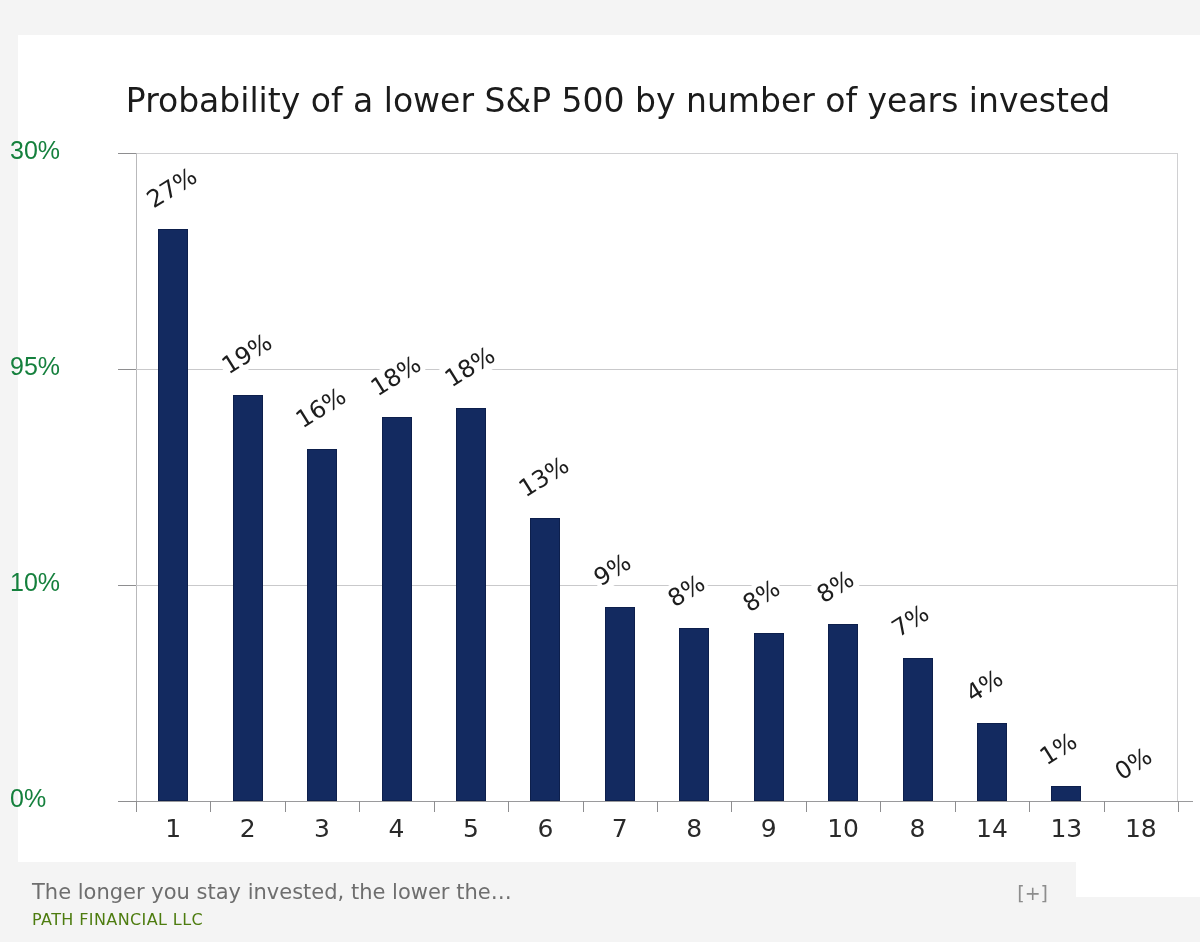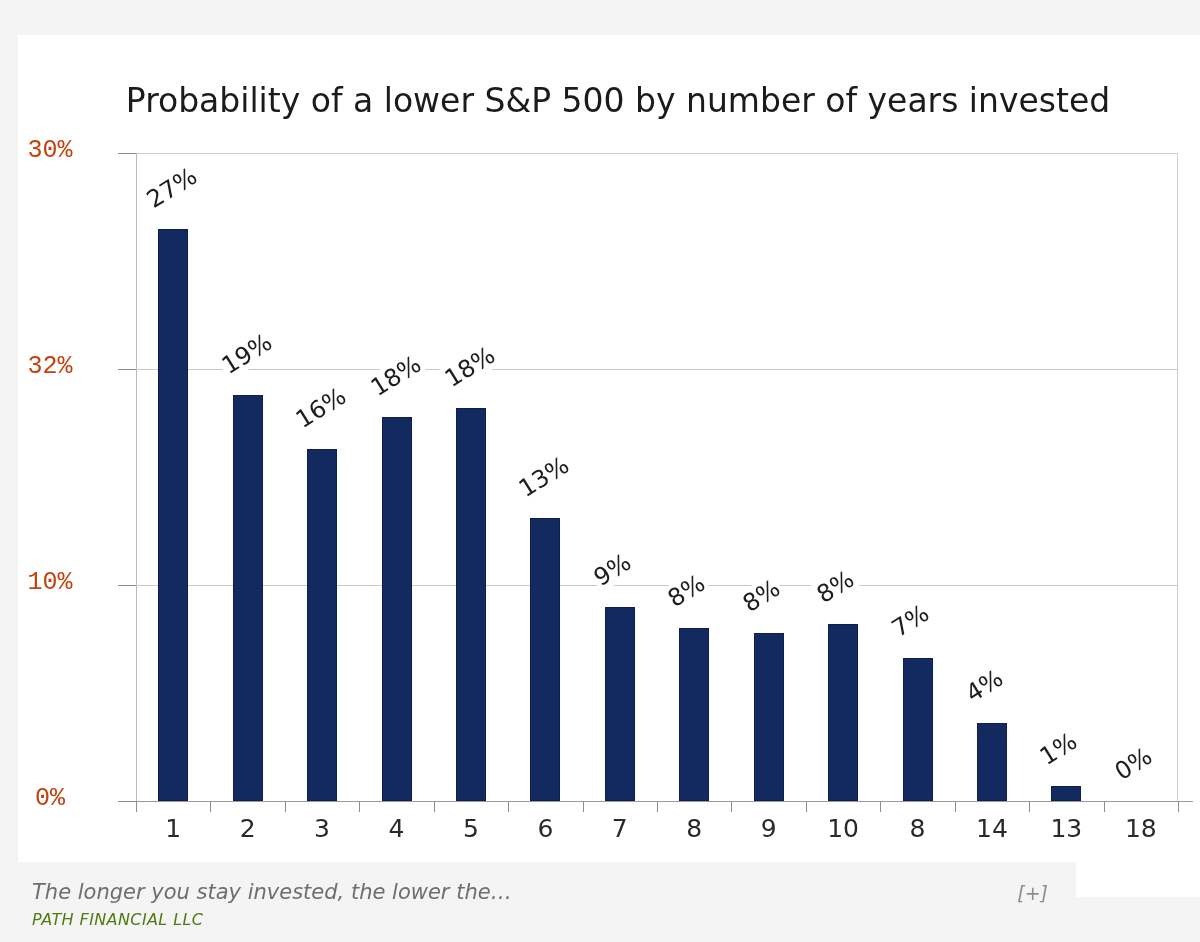--- a/index.html
+++ b/index.html
@@ -83,24 +83,24 @@
     position: absolute;
     left: 100px;
     width: 18px;
     height: 1px;
     background: #8e8e90;
   }
   .ylabel {
     position: absolute;
     right: 1110px;    
     width: 80px;
-    text-align: center;
+    text-align: left;
     font-size: 25px;
-    color: #c2410c;
-    font-family: Liberation Mono, monospace;
+    color: #15803d;
+    font-family: Liberation Sans, sans-serif;
     white-space: nowrap;
   }
 
   .xtick-mark {
     position: absolute;
     top: 766px;
     width: 1px;
     height: 11px;
     background: #8e8e90;
   }
@@ -145,21 +145,20 @@
   }
 
   
   #caption-area {
     position: absolute;
     left: 0px;
     top: 862px;
     width: 1076px;
     height: 80px;
     background: #f4f4f4;
-    font-style: italic;
   }
   #caption-title {
     position: absolute;
     left: 32px;
     top: 18px;
     font-size: 21px;
     color: #6e6e6e;
     font-family: "DejaVu Sans", sans-serif;
     white-space: nowrap;
   }
@@ -200,21 +199,21 @@
     <div id="gridlines">
         <div class="gridline" style="top: 550px;"></div>
         <div class="gridline" style="top: 334px;"></div>
       </div>
     <div id="yticks">
         <div class="ytick-mark" style="top: 766px;"></div>
         <div class="ylabel" style="top: 749px;">0%</div>
         <div class="ytick-mark" style="top: 550px;"></div>
         <div class="ylabel" style="top: 533px;">10%</div>
         <div class="ytick-mark" style="top: 334px;"></div>
-        <div class="ylabel" style="top: 317px;">32%</div>
+        <div class="ylabel" style="top: 317px;">95%</div>
         <div class="ytick-mark" style="top: 118px;"></div>
         <div class="ylabel" style="top: 101px;">30%</div>
       </div>
     <div id="bars">
         <div class="bar" title="27%" style="left: 140.214px; top: 193.6px; width: 30px; height: 572.4px; background: rgb(19, 42, 96);"></div>
         <div class="bar-value" style="left: 137.214px; top: 151.6px;">27%</div>
         <div class="bar" title="19%" style="left: 214.643px; top: 359.92px; width: 30px; height: 406.08px; background: rgb(19, 42, 96);"></div>
         <div class="bar-value" style="left: 211.643px; top: 317.92px;">19%</div>
         <div class="bar" title="16%" style="left: 289.071px; top: 413.92px; width: 30px; height: 352.08px; background: rgb(19, 42, 96);"></div>
         <div class="bar-value" style="left: 286.071px; top: 371.92px;">16%</div>

